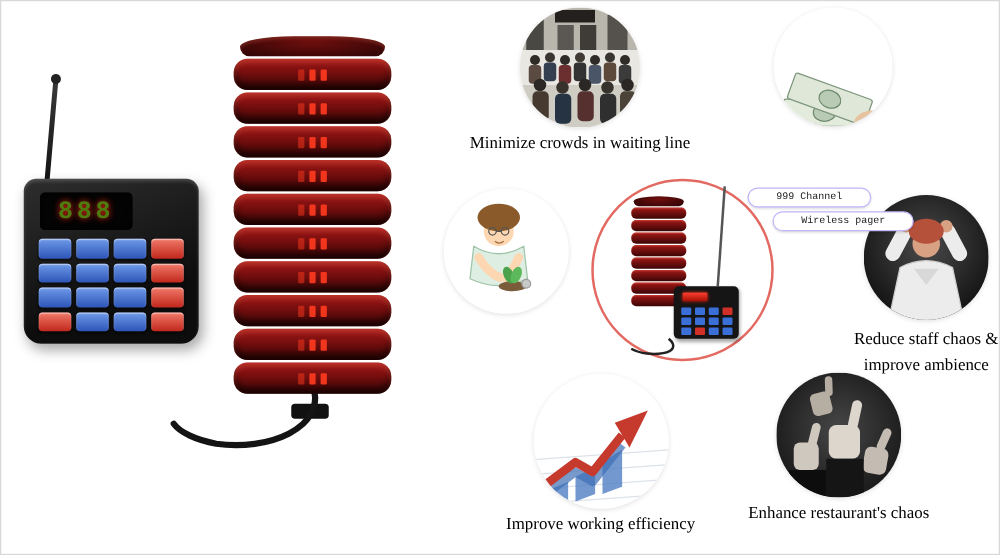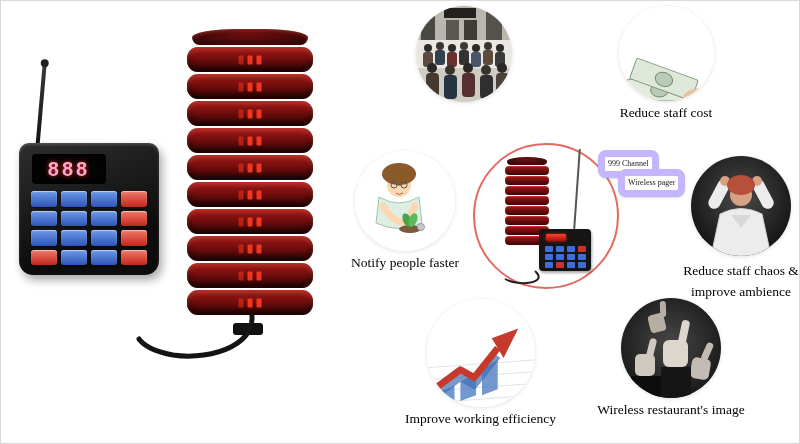--- a/index.html
+++ b/index.html
@@ -12,22 +12,22 @@
   .transmitter{position:absolute;left:18px;top:142px;width:140px;height:132px;}
   .antenna{position:absolute;left:20px;top:-80px;width:4px;height:86px;
     background:linear-gradient(#3a3a3a,#111);border-radius:2px;transform:rotate(5deg);}
   .antenna::after{content:"";position:absolute;left:-2px;top:-4px;width:8px;height:8px;
     border-radius:50%;background:#222;}
   .t-body{position:absolute;inset:0;border-radius:10px 10px 14px 14px;
     background:linear-gradient(160deg,#2e2e2e,#0d0d0d 70%);
     box-shadow:inset 0 2px 3px rgba(255,255,255,.18), 3px 5px 10px rgba(0,0,0,.35);}
   .led-window{position:absolute;left:13px;top:11px;width:74px;height:30px;background:#040404;
     border-radius:4px;box-shadow:inset 0 0 7px #000;display:flex;align-items:center;justify-content:center;}
-  .led-text{font-family:Liberation Sans, sans-serif;font-weight:bold;font-size:20px;
-    color:#f9a8d4;letter-spacing:3px;text-shadow:0 0 5px rgba(255,45,20,.9);}
+  .led-text{font-family:Liberation Mono, monospace;font-weight:bold;font-size:20px;
+    color:#4d7c0f;letter-spacing:3px;text-shadow:0 0 5px rgba(255,45,20,.9);}
   .keys{position:absolute;left:12px;right:12px;top:48px;bottom:10px;display:grid;
     grid-template-columns:repeat(4,1fr);grid-template-rows:repeat(4,1fr);gap:4px;}
   .key{border-radius:3px;box-shadow:inset 0 1px 1px rgba(255,255,255,.55), 0 1px 2px rgba(0,0,0,.65);}
   .key.b{background:linear-gradient(#6f9ae8,#2d55b8);}
   .key.r{background:linear-gradient(#f07a6a,#c2271c);}
   
   .tower{position:absolute;left:186px;top:28px;width:126px;height:300px;}
   .lid{height:16px;margin:0 5px;border-radius:50% 50% 10px 10px / 70% 70% 10px 10px;
     background:radial-gradient(ellipse at 50% 30%,#6e0e0e,#2c0404);
     box-shadow:inset 0 2px 3px rgba(255,120,90,.25);}
@@ -60,23 +60,23 @@
   .mini-kb{position:absolute;left:64px;top:84px;width:52px;height:42px;background:#151515;border-radius:4px;
     box-shadow:1px 2px 3px rgba(0,0,0,.35);}
   .mini-led{position:absolute;left:7px;top:5px;width:20px;height:7px;border-radius:1px;
     background:linear-gradient(#ff4030,#a80f05);box-shadow:0 0 3px rgba(255,45,20,.8);}
   .mini-keys{position:absolute;left:6px;top:17px;width:8px;height:6px;background:#3a6fd8;border-radius:1px;
     box-shadow:11px 0 #3a6fd8,22px 0 #3a6fd8,33px 0 #d03028,
                0 8px #3a6fd8,11px 8px #3a6fd8,22px 8px #3a6fd8,33px 8px #3a6fd8,
                0 16px #3a6fd8,11px 16px #d03028,22px 16px #3a6fd8,33px 16px #3a6fd8;}
   .mini-cord{position:absolute;left:0;top:0;}
   
-  .bubble{position:absolute;background:#fff;border:7px solid #c4b5fd;border-radius:8px;
-    font-family:Liberation Serif, serif;font-size:8px;line-height:10px;color:#222;
-    padding:2px 3px;white-space:nowrap;z-index:5;box-shadow:0 1px 2px rgba(0,0,0,.15);}
+  .bubble{position:absolute;background:#fff;border:1px solid #c4b5fd;border-radius:8px;
+    font-family:Liberation Mono, monospace;font-size:8px;line-height:10px;color:#222;
+    padding:2px 22px;white-space:nowrap;z-index:5;box-shadow:0 1px 2px rgba(0,0,0,.15);}
 </style>
 </head>
 <body>
 
 <div class="stage">
 
   <div class="transmitter">
     <div class="antenna"></div>
     <div class="t-body">
       <div class="led-window">
@@ -175,20 +175,21 @@
             <rect x="28" y="69" width="13" height="24" rx="4" fill="#263343"></rect>
           <circle cx="52" cy="62" r="5" fill="#2a2724"></circle>
             <rect x="46" y="67" width="13" height="24" rx="4" fill="#55302e"></rect>
           <circle cx="70" cy="64" r="5" fill="#38322c"></circle>
             <rect x="64" y="69" width="13" height="24" rx="4" fill="#2f2f2f"></rect>
           <circle cx="86" cy="62" r="5" fill="#2a2724"></circle>
             <rect x="80" y="67" width="13" height="24" rx="4" fill="#4b4238"></rect>
         </g>
       </svg>
     </div>
+    <figcaption class="cap">Minimize crowds in waiting line</figcaption>
   </figure>
 
   <figure class="feature" style="left:575px;top:5px;width:180px;">
     <div class="circle" style="width:95px;height:95px;">
       <svg viewBox="0 0 96 96">
         <rect width="96" height="96" fill="#ffffff"></rect>
         <g>
           <g transform="rotate(-68 74 92)">
             <rect x="8" y="74" width="66" height="22" rx="2" fill="#dfe8d8" stroke="#7d967d"></rect>
             <ellipse cx="41" cy="85" rx="9" ry="7" fill="#b9cbb4" stroke="#6d8a6d"></ellipse>
@@ -206,21 +207,20 @@
             <ellipse cx="41" cy="85" rx="9" ry="7" fill="#b9cbb4" stroke="#6d8a6d"></ellipse>
           </g>
           <g transform="rotate(20 74 92)">
             <rect x="8" y="74" width="66" height="22" rx="2" fill="#dfe8d8" stroke="#7d967d"></rect>
             <ellipse cx="41" cy="85" rx="9" ry="7" fill="#b9cbb4" stroke="#6d8a6d"></ellipse>
           </g>
           <ellipse cx="82" cy="93" rx="17" ry="10" fill="#e7c29f"></ellipse>
         </g>
       </svg>
     </div>
-    <figcaption class="cap">Reduce staff cost</figcaption>
   </figure>
 
   <figure class="feature" style="left:314px;top:150px;width:180px;">
     <div class="circle" style="width:100px;height:100px;">
       <svg viewBox="0 0 100 100">
         <rect width="100" height="100" fill="#ffffff"></rect>
         <path d="M24,46 Q44,58 64,46 L67,72 Q44,83 21,72 Z" fill="#dfeee2" stroke="#9ec4a8"></path>
         <path d="M28,55 Q36,68 45,71" stroke="#fcd7b2" stroke-width="7" fill="none" stroke-linecap="round"></path>
         <path d="M60,55 Q54,68 49,71" stroke="#fcd7b2" stroke-width="7" fill="none" stroke-linecap="round"></path>
         <circle cx="44" cy="34" r="12" fill="#fcd7b2"></circle>
@@ -228,21 +228,20 @@
         <circle cx="39" cy="34" r="3" fill="none" stroke="#555"></circle>
         <circle cx="49" cy="34" r="3" fill="none" stroke="#555"></circle>
         <path d="M42,34 h4" stroke="#555"></path>
         <path d="M41,42 q3,3 7,0" stroke="#a06a3a" fill="none"></path>
         <ellipse cx="55" cy="78" rx="11" ry="4" fill="#7a5b3a"></ellipse>
         <ellipse cx="52" cy="69" rx="4" ry="7" fill="#4aa34a" transform="rotate(-24 52 69)"></ellipse>
         <ellipse cx="58" cy="69" rx="4" ry="7" fill="#5bb85b" transform="rotate(22 58 69)"></ellipse>
         <circle cx="66" cy="76" r="3.5" fill="#c9c9c9" stroke="#9a9a9a"></circle>
       </svg>
     </div>
-    <figcaption class="cap">Notify people faster</figcaption>
   </figure>
 
   <div class="center-circle">
     <div class="mini-tower">
       <div class="mini-lid"></div>
       <div class="mc"></div>
       <div class="mc"></div>
       <div class="mc"></div>
       <div class="mc"></div>
       <div class="mc"></div>
@@ -338,16 +337,16 @@
           <rect x="83" y="44" width="7" height="19" rx="3.5" transform="rotate(24 86 53)"></rect>
         </g>
         <g fill="#b7aea3">
           <rect x="28" y="16" width="16" height="18" rx="4" transform="rotate(-14 36 25)"></rect>
           <rect x="39" y="3" width="6" height="16" rx="3" transform="rotate(-2 42 11)"></rect>
         </g>
         <rect x="10" y="78" width="30" height="22" fill="#0d0d0d"></rect>
         <rect x="40" y="69" width="30" height="31" fill="#151515"></rect>
       </svg>
     </div>
-    <figcaption class="cap">Wireless restaurant's image</figcaption>
+    <figcaption class="cap">Enhance restaurant's chaos</figcaption>
   </figure>
 
 </div>
 
 </body></html>

